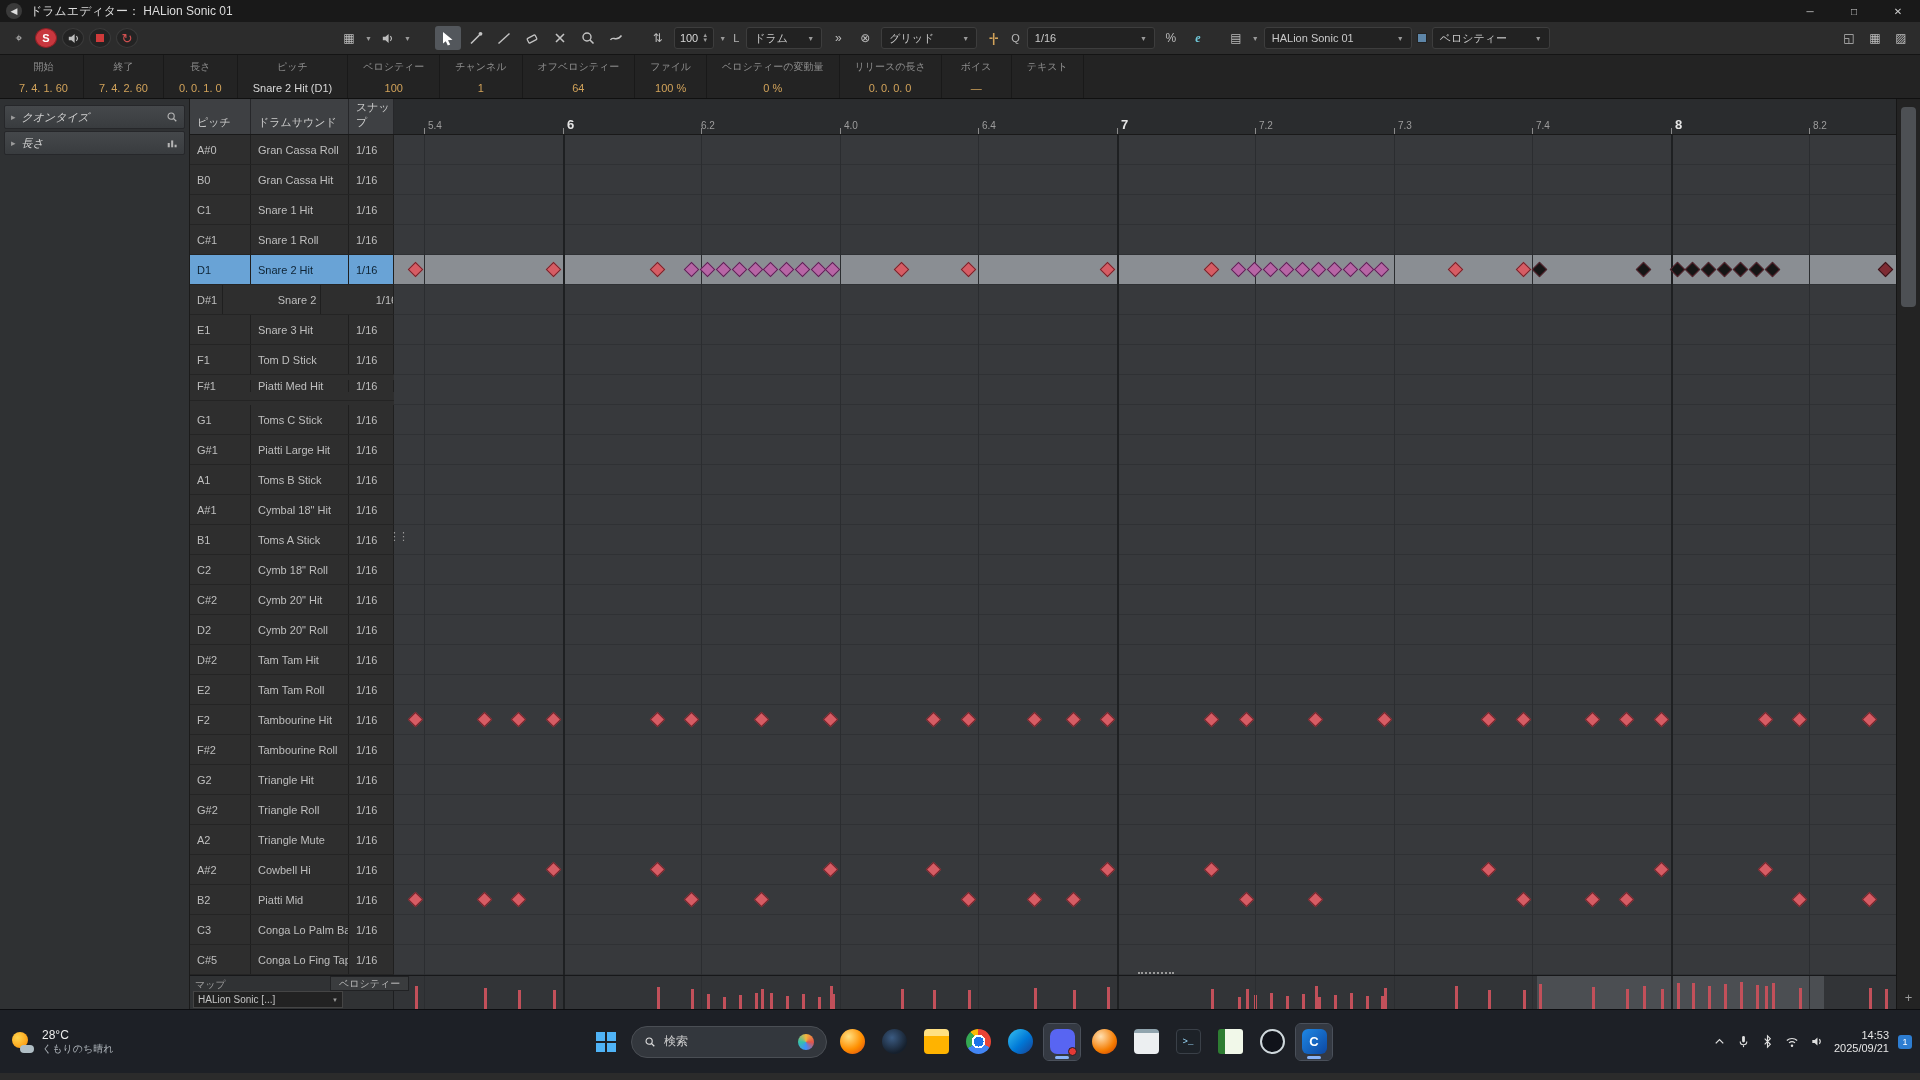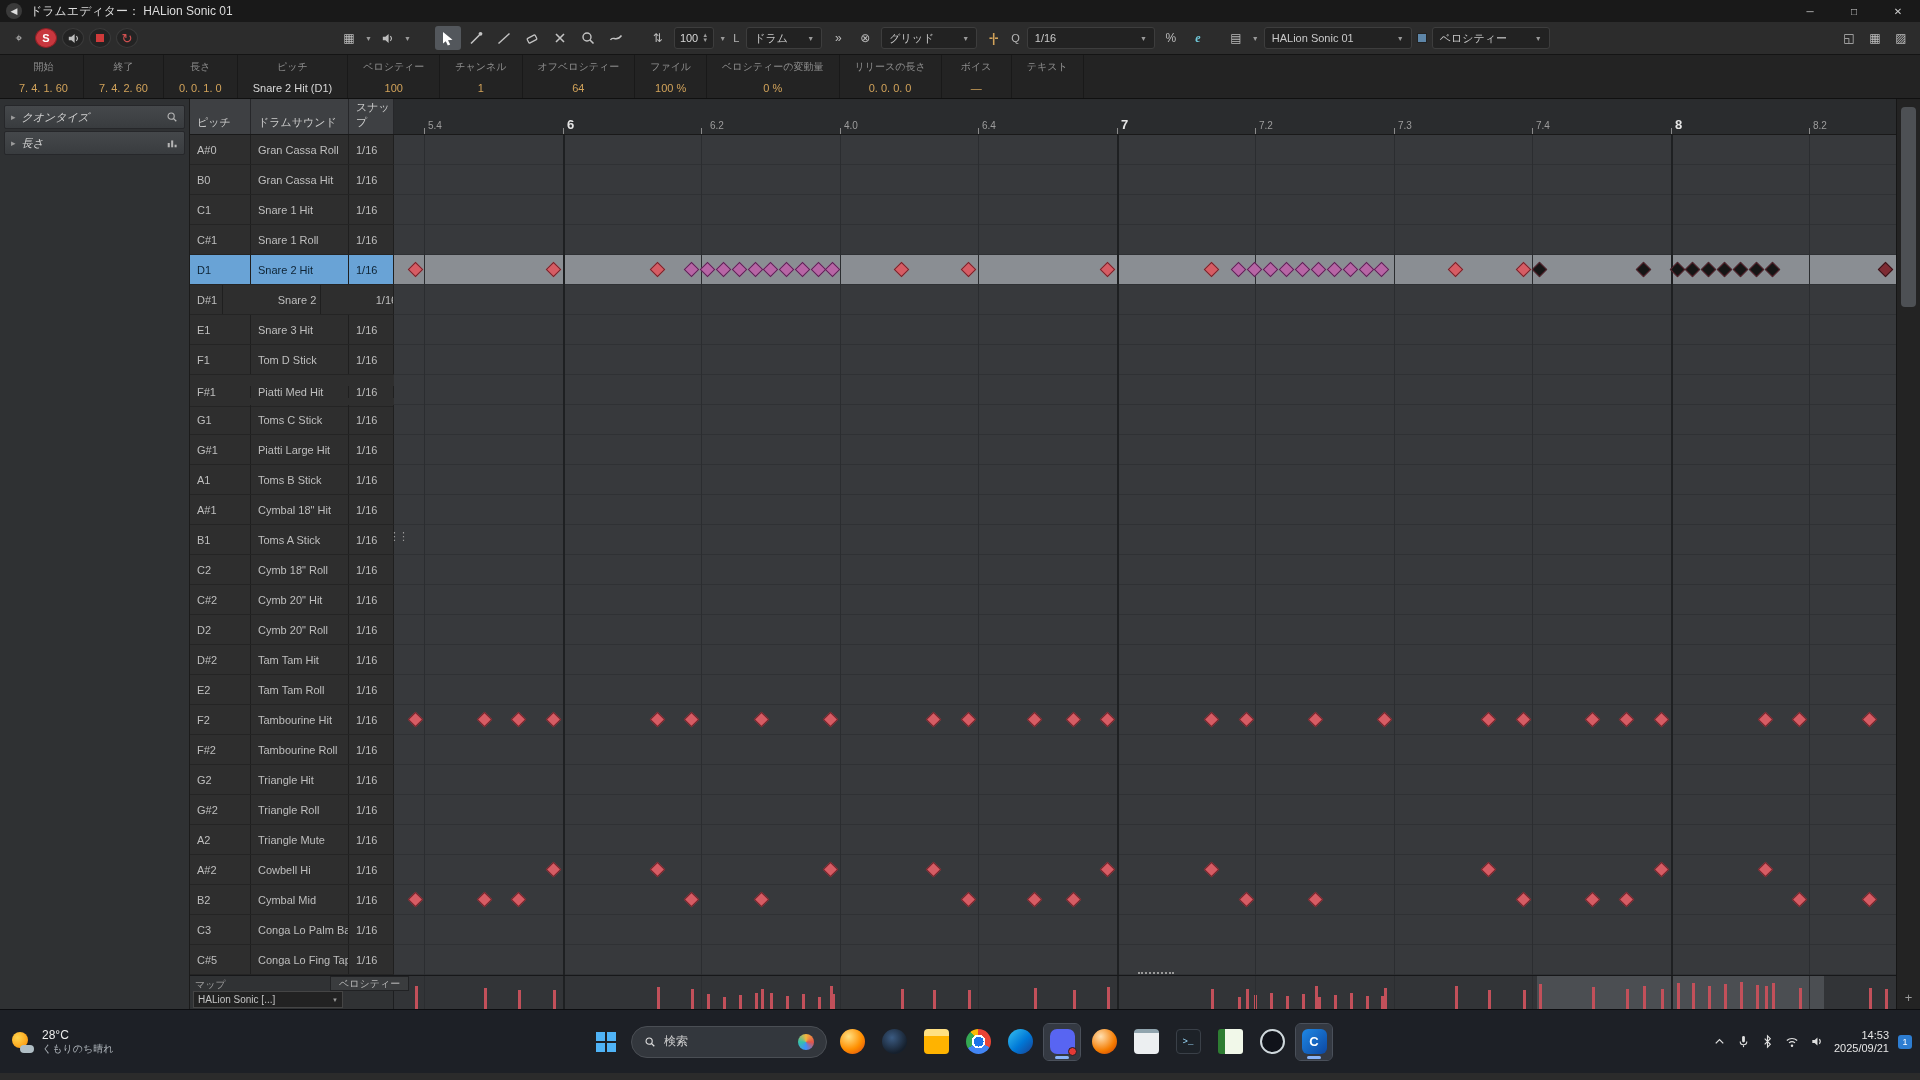--- a/index.html
+++ b/index.html
@@ -336,21 +336,21 @@
             <div class="head-col" style="width: 61px;">ピッチ</div>
             <div class="head-col" style="width: 98px; font-family: Liberation Serif, serif;">ドラムサウンド</div>
             <div class="head-col" style="width: 45px;">スナップ</div>
           </div>
         <div class="ruler" id="ruler">
             <div class="tick-line" style="left: 30px;"></div>
             <span class="tick-label" style="left: 34px;">5.4</span>
             <div class="tick-line" style="left: 169px;"></div>
             <span class="tick-label major" style="left: 173px;">6</span>
             <div class="tick-line" style="left: 307px;"></div>
-            <span class="tick-label" style="left: 316px; margin-top: 30px;">6.2</span>
+            <span class="tick-label" style="left: 307px; margin-top: 30px;">6.2</span>
             <div class="tick-line" style="left: 446px;"></div>
             <span class="tick-label" style="left: 450px;">4.0</span>
             <div class="tick-line" style="left: 584px;"></div>
             <span class="tick-label" style="left: 588px;">6.4</span>
             <div class="tick-line" style="left: 723px;"></div>
             <span class="tick-label major" style="left: 727px;">7</span>
             <div class="tick-line" style="left: 861px;"></div>
             <span class="tick-label" style="left: 865px;">7.2</span>
             <div class="tick-line" style="left: 1000px;"></div>
             <span class="tick-label" style="left: 1004px;">7.3</span>
@@ -397,21 +397,21 @@
             <div class="name-row" style="top: 180px;">
               <div class="cell c1">E1</div>
               <div class="cell c2">Snare 3 Hit</div>
               <div class="cell c3">1/16</div>
             </div>
             <div class="name-row" style="top: 210px;">
               <div class="cell c1">F1</div>
               <div class="cell c2">Tom D Stick</div>
               <div class="cell c3">1/16</div>
             </div>
-            <div class="name-row" style="top: 242px; align-items: center;">
+            <div class="name-row" style="top: 236px; align-items: center;">
               <div class="cell c1">F#1</div>
               <div class="cell c2">Piatti Med Hit</div>
               <div class="cell c3">1/16</div>
             </div>
             <div class="name-row" style="top: 270px;">
               <div class="cell c1">G1</div>
               <div class="cell c2">Toms C Stick</div>
               <div class="cell c3">1/16</div>
             </div>
             <div class="name-row" style="top: 300px;">
@@ -484,21 +484,21 @@
               <div class="cell c2">Triangle Mute</div>
               <div class="cell c3">1/16</div>
             </div>
             <div class="name-row" style="top: 720px;">
               <div class="cell c1">A#2</div>
               <div class="cell c2">Cowbell Hi</div>
               <div class="cell c3">1/16</div>
             </div>
             <div class="name-row" style="top: 750px;">
               <div class="cell c1">B2</div>
-              <div class="cell c2">Cymbal Mid</div>
+              <div class="cell c2">Piatti Mid</div>
               <div class="cell c3">1/16</div>
             </div>
             <div class="name-row" style="top: 780px;">
               <div class="cell c1">C3</div>
               <div class="cell c2">Conga Lo Palm Bass</div>
               <div class="cell c3">1/16</div>
             </div>
             <div class="name-row" style="top: 810px;">
               <div class="cell c1">C#5</div>
               <div class="cell c2">Conga Lo Fing Tap</div>

